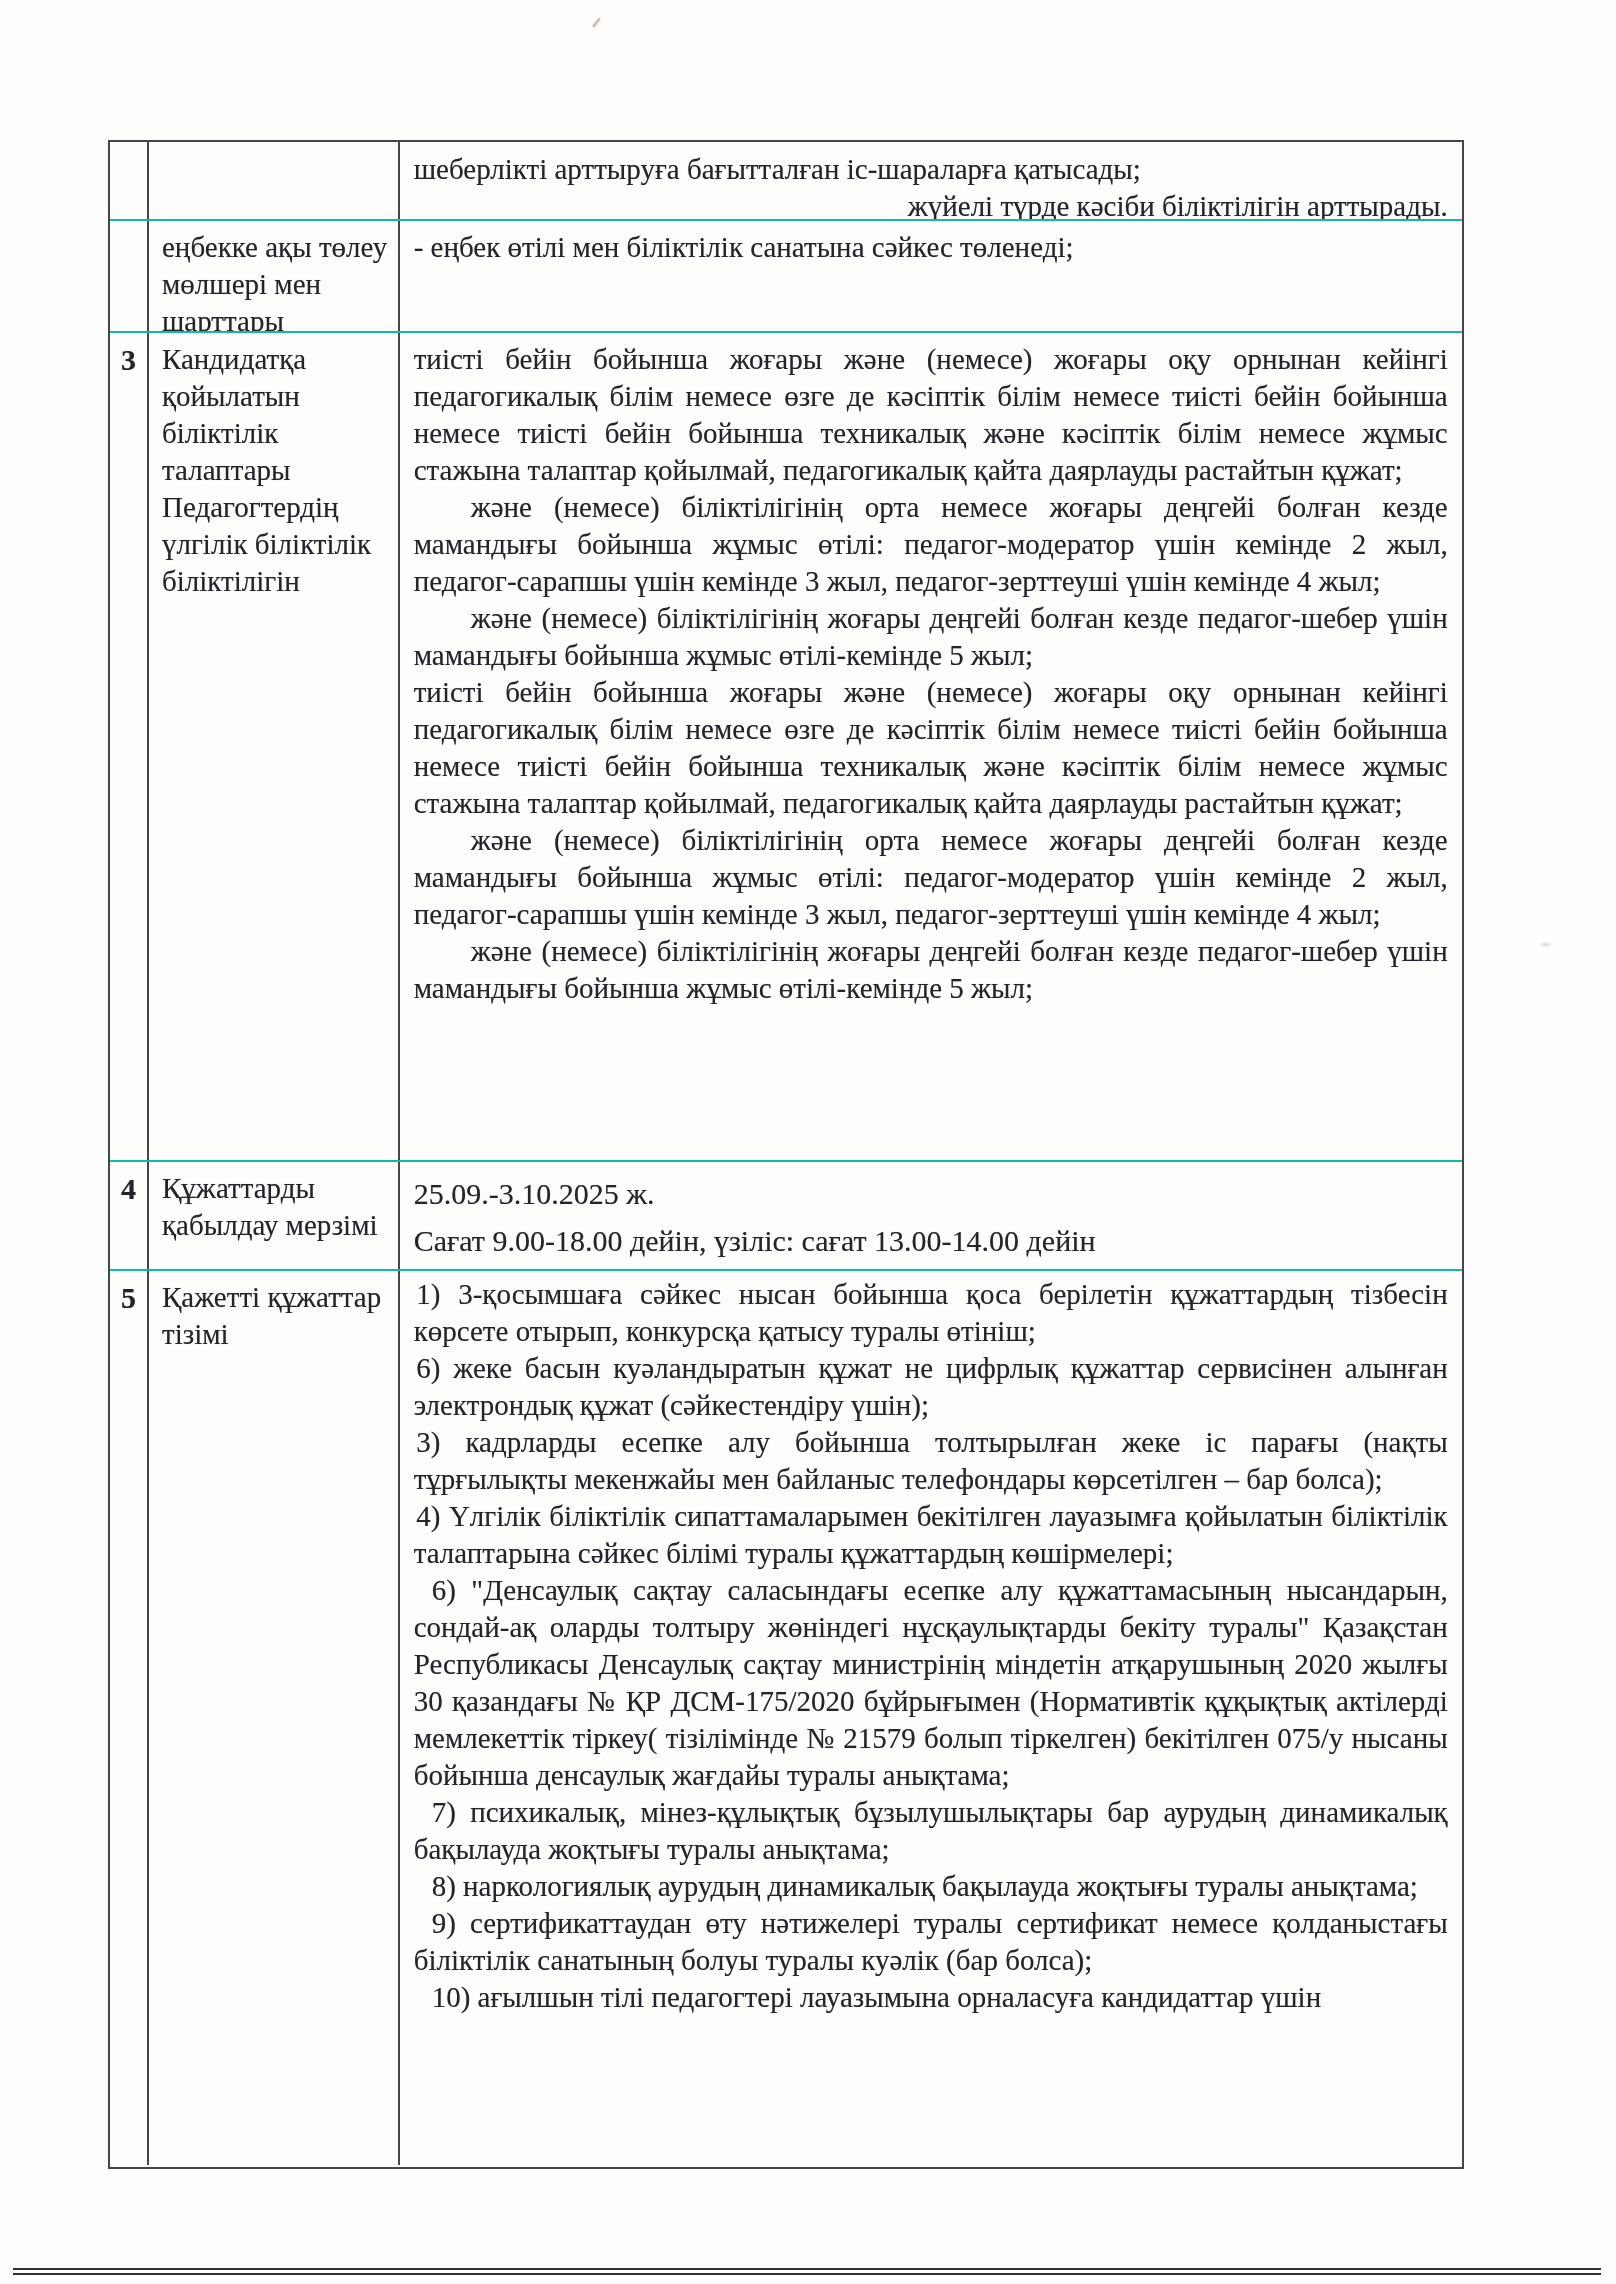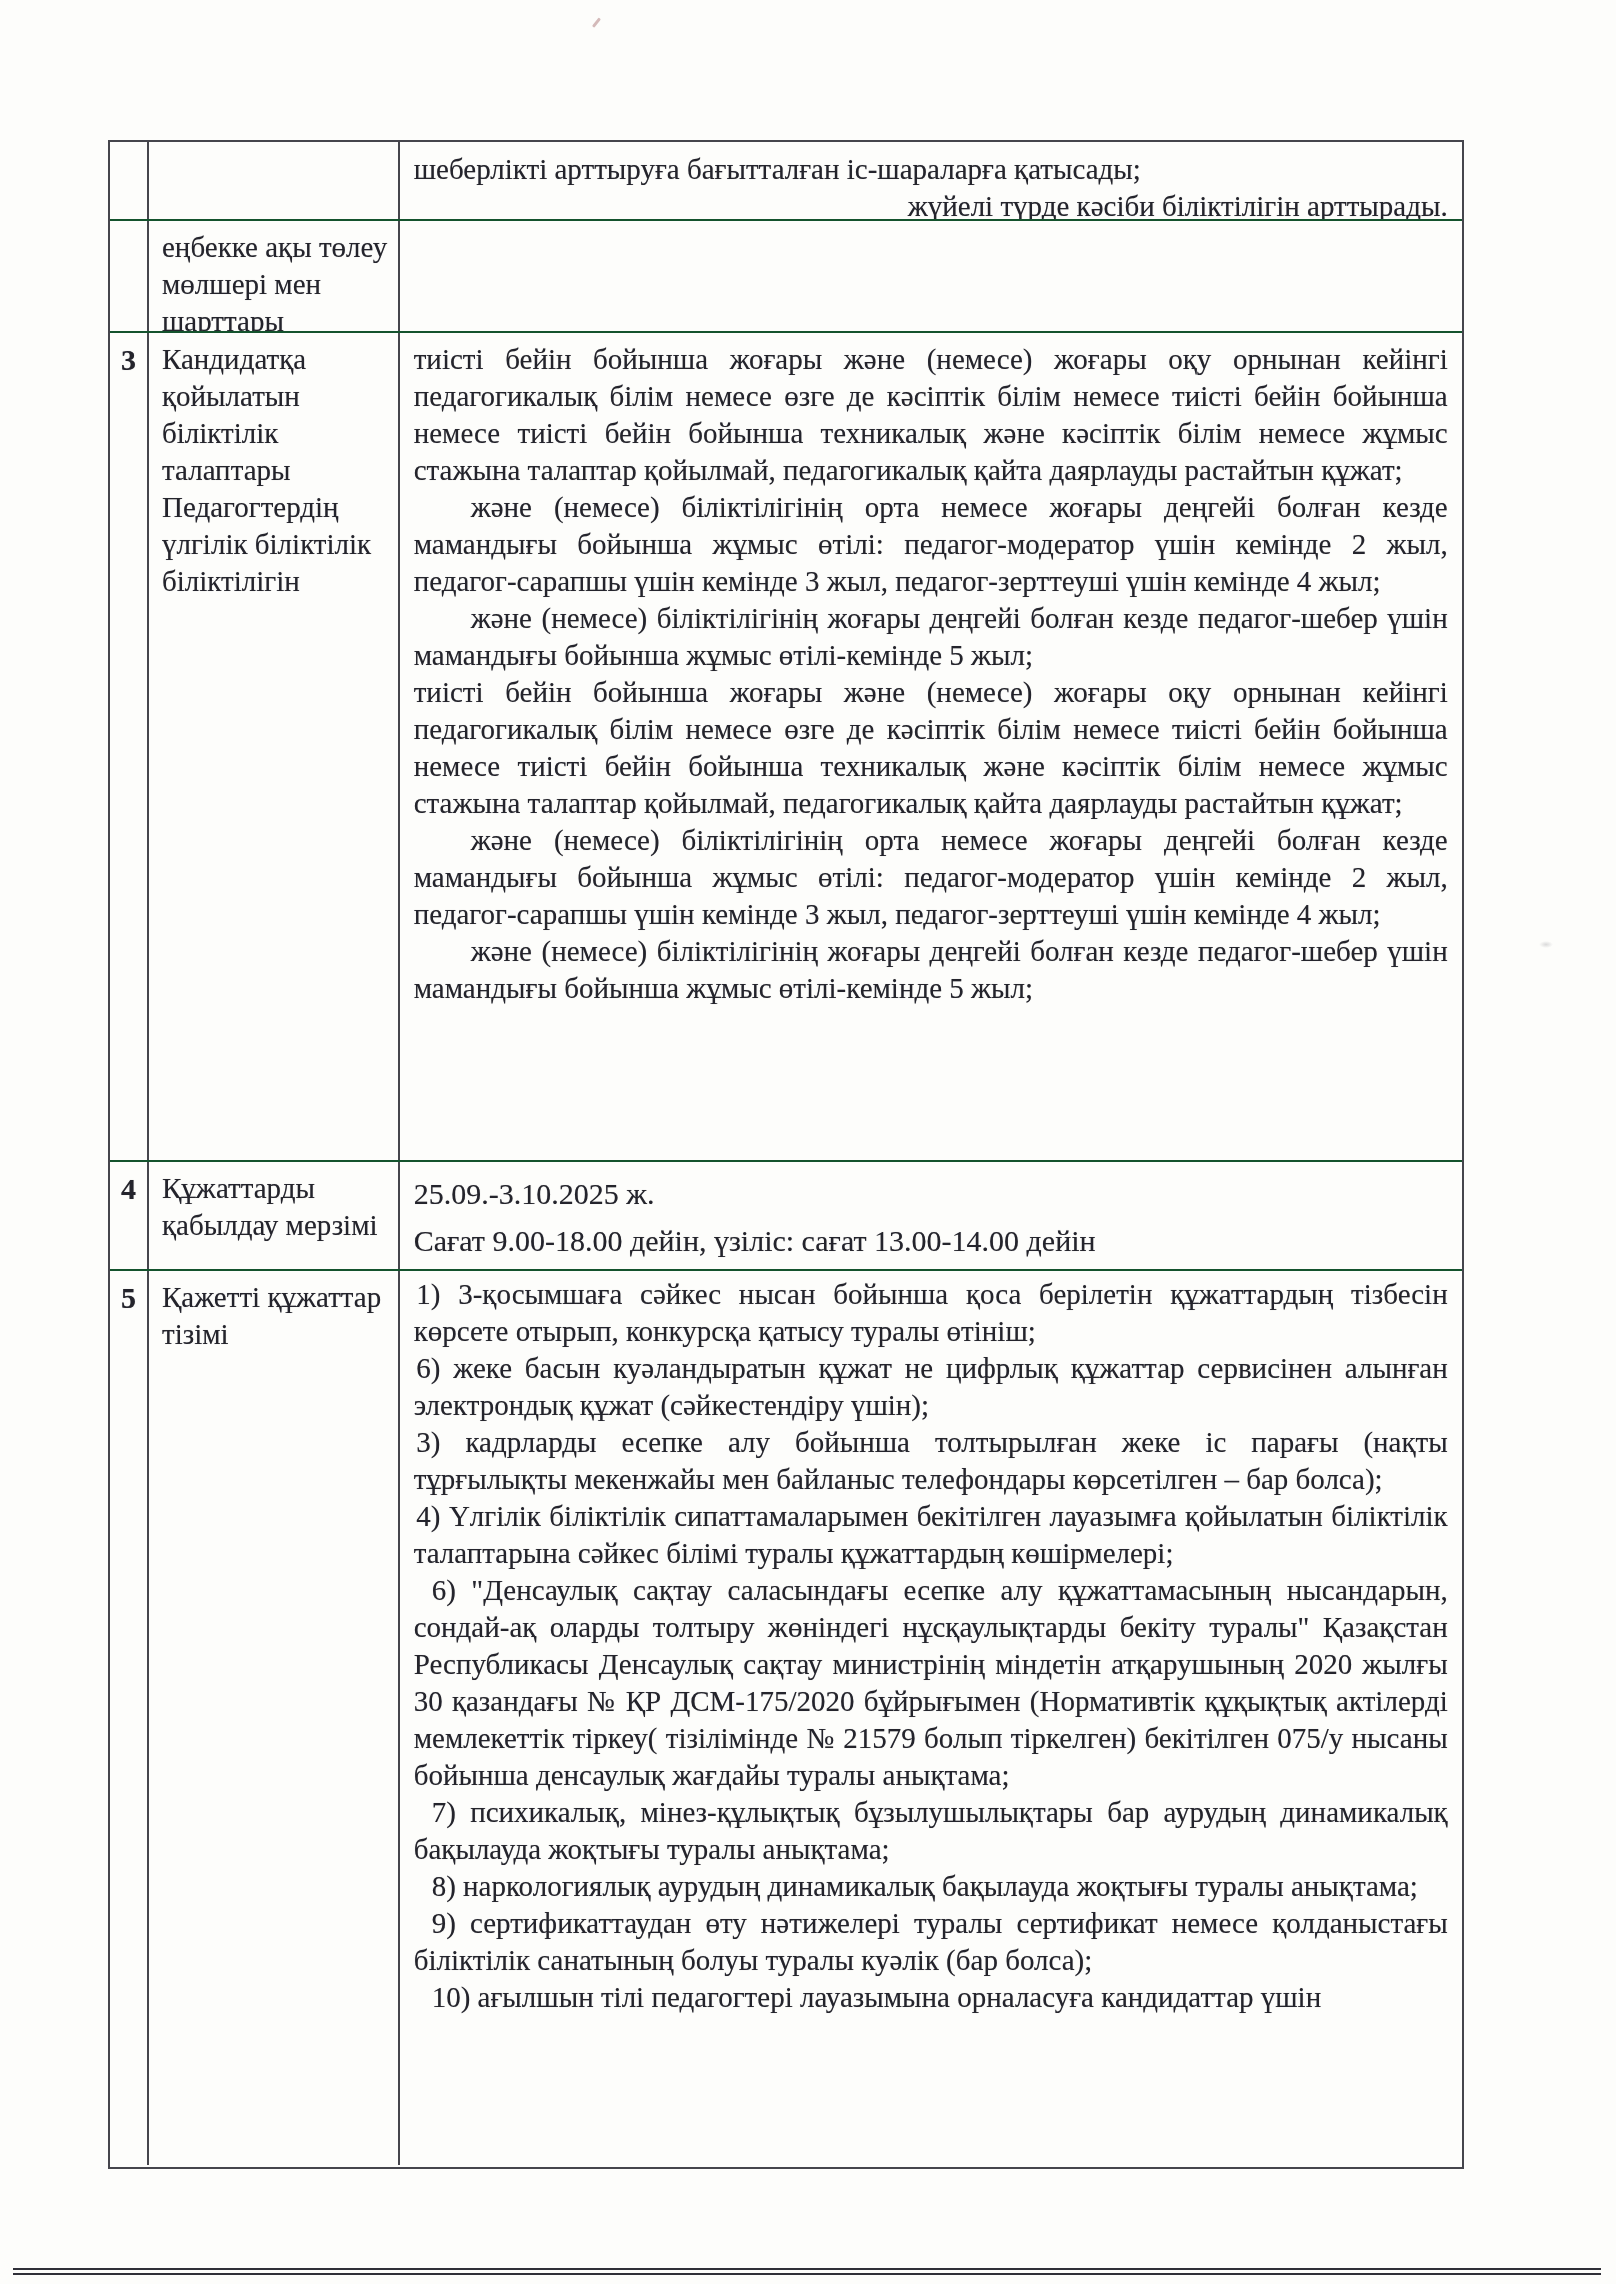--- a/index.html
+++ b/index.html
@@ -17,21 +17,21 @@
     position:absolute;
     left:108px;top:140px;
     width:1356px;height:2029px;
     border:2px solid #45454c;
     box-sizing:border-box;
     background:transparent;
   }
   .t-row{
     display:grid;
     grid-template-columns:39px 251px auto;
-    border-bottom:2px solid #14532d;
+    border-bottom:2px solid #14b8a6;
     box-sizing:border-box;
     overflow:hidden;
   }
   .t-row:last-child{border-bottom:none;}
   .row-continued{height:79px;}
   .row-pay{height:112px;}
   .row-qualification{height:829px;}
   .row-dates{height:109px;}
   .row-documents{height:894px;}
   .cell{
@@ -102,20 +102,23 @@
         <div class="cell num"></div>
         <div class="cell label"></div>
         <div class="cell content">
           <p class="plain">шеберлікті арттыруға бағытталған іс-шараларға қатысады;</p>
           <p class="indent-small">жүйелі түрде кәсіби біліктілігін арттырады.</p>
         </div>
       </div>
       <div class="t-row row-pay">
         <div class="cell num"></div>
         <div class="cell label">еңбекке ақы төлеу мөлшері мен шарттары</div>
+        <div class="cell content">
+          <p class="plain">- еңбек өтілі мен біліктілік санатына сәйкес төленеді;</p>
+        </div>
       </div>
       <div class="t-row row-qualification">
         <div class="cell num">3</div>
         <div class="cell label">Кандидатқа қойылатын біліктілік талаптары Педагогтердің үлгілік біліктілік біліктілігін</div>
         <div class="cell content">
           <p class="justify">тиісті бейін бойынша жоғары және (немесе) жоғары оқу орнынан кейінгі педагогикалық білім немесе өзге де кәсіптік білім немесе тиісті бейін бойынша немесе тиісті бейін бойынша техникалық және кәсіптік білім немесе жұмыс стажына талаптар қойылмай, педагогикалық қайта даярлауды растайтын құжат;</p>
           <p class="justify-indent">және (немесе) біліктілігінің орта немесе жоғары деңгейі болған кезде мамандығы бойынша жұмыс өтілі: педагог-модератор үшін кемінде 2 жыл, педагог-сарапшы үшін кемінде 3 жыл, педагог-зерттеуші үшін кемінде 4 жыл;</p>
           <p class="justify-indent">және (немесе) біліктілігінің жоғары деңгейі болған кезде педагог-шебер үшін мамандығы бойынша жұмыс өтілі-кемінде 5 жыл;</p>
           <p class="justify">тиісті бейін бойынша жоғары және (немесе) жоғары оқу орнынан кейінгі педагогикалық білім немесе өзге де кәсіптік білім немесе тиісті бейін бойынша немесе тиісті бейін бойынша техникалық және кәсіптік білім немесе жұмыс стажына талаптар қойылмай, педагогикалық қайта даярлауды растайтын құжат;</p>
           <p class="justify-indent">және (немесе) біліктілігінің орта немесе жоғары деңгейі болған кезде мамандығы бойынша жұмыс өтілі: педагог-модератор үшін кемінде 2 жыл, педагог-сарапшы үшін кемінде 3 жыл, педагог-зерттеуші үшін кемінде 4 жыл;</p>

